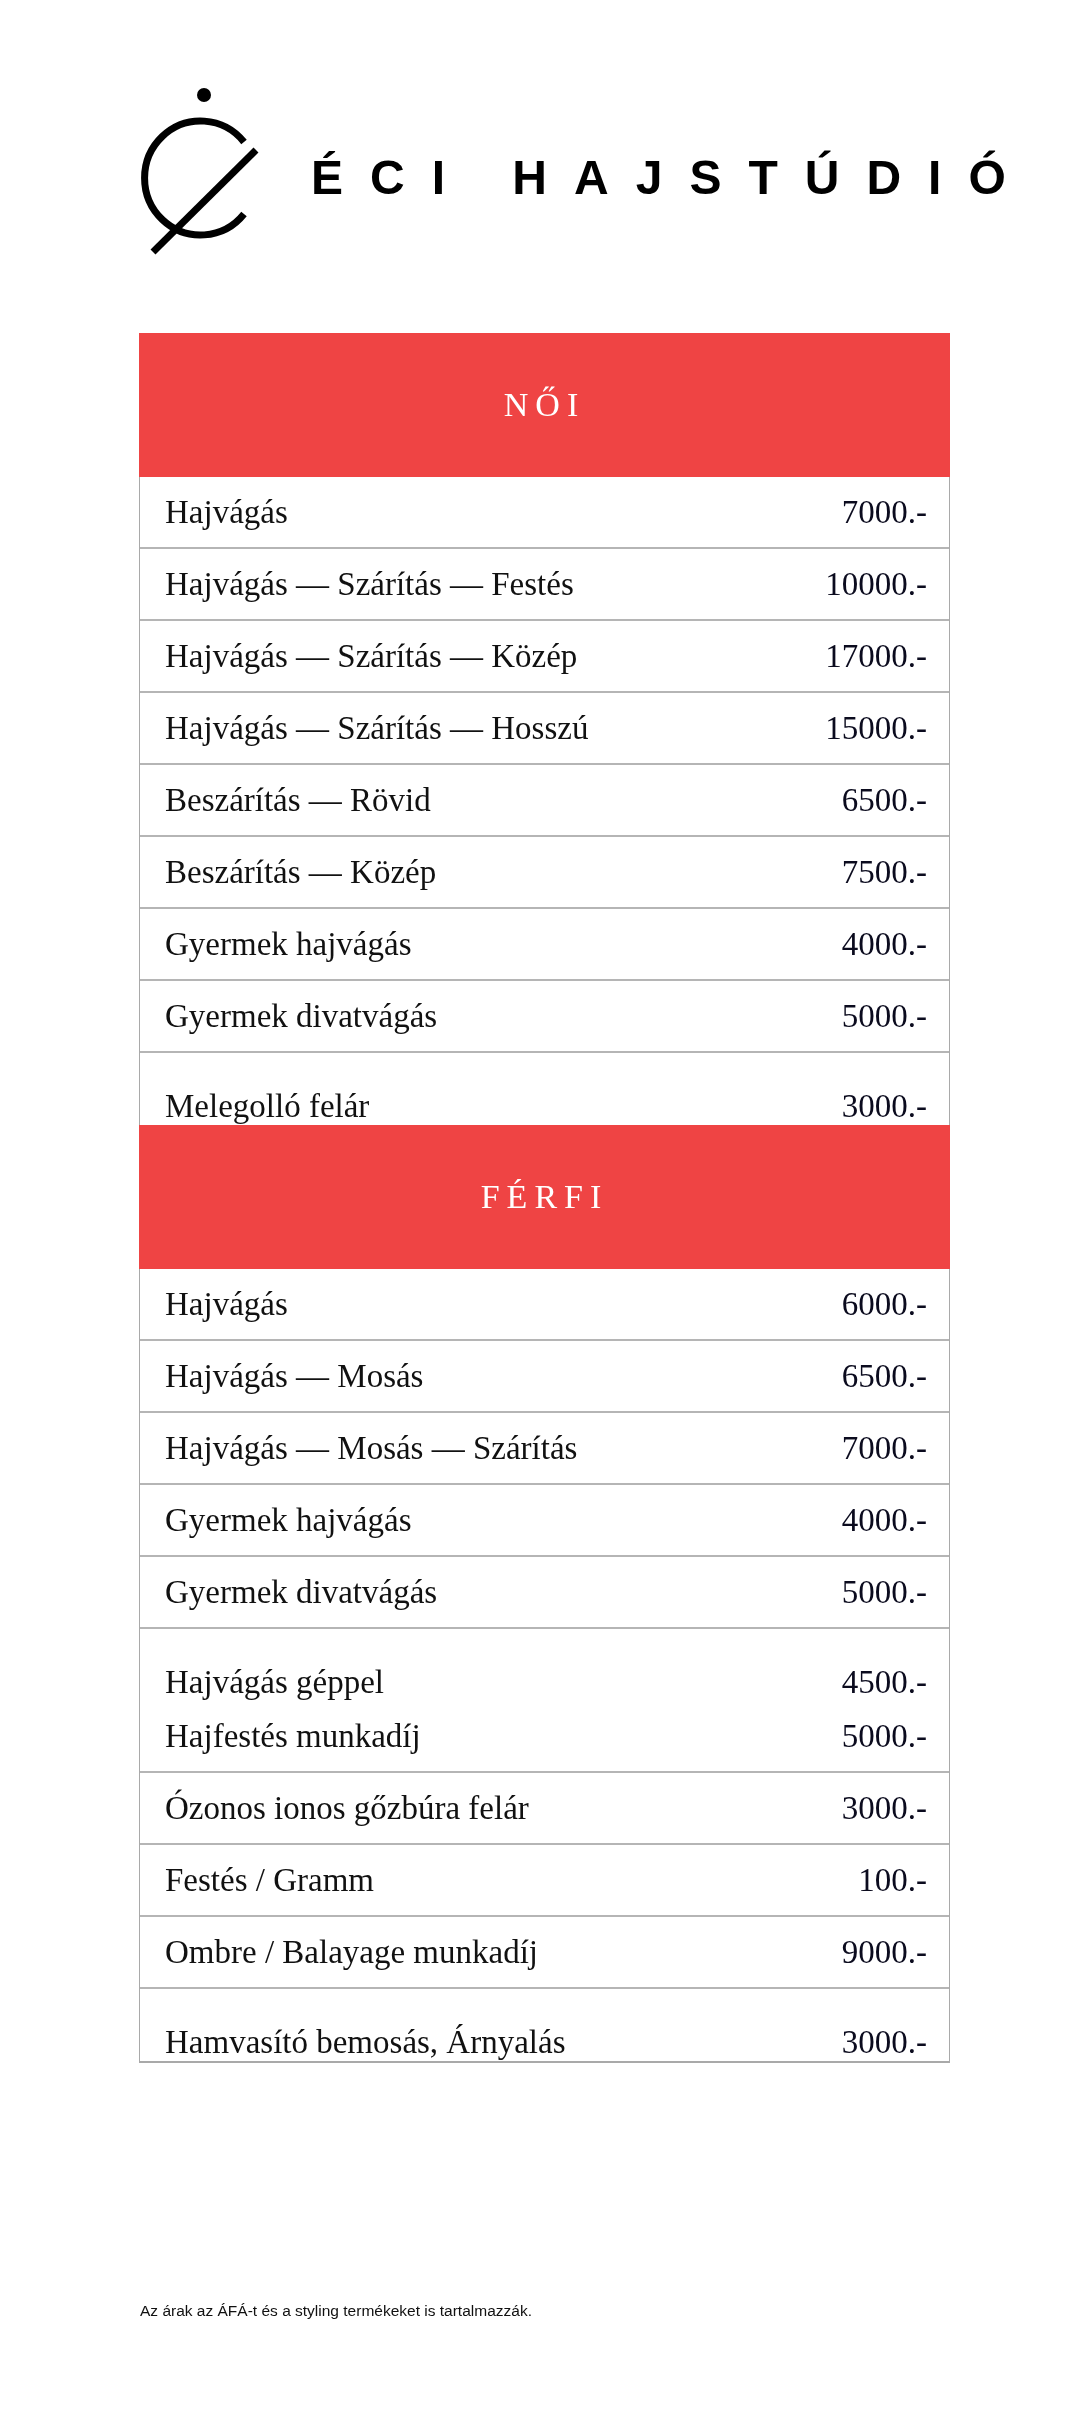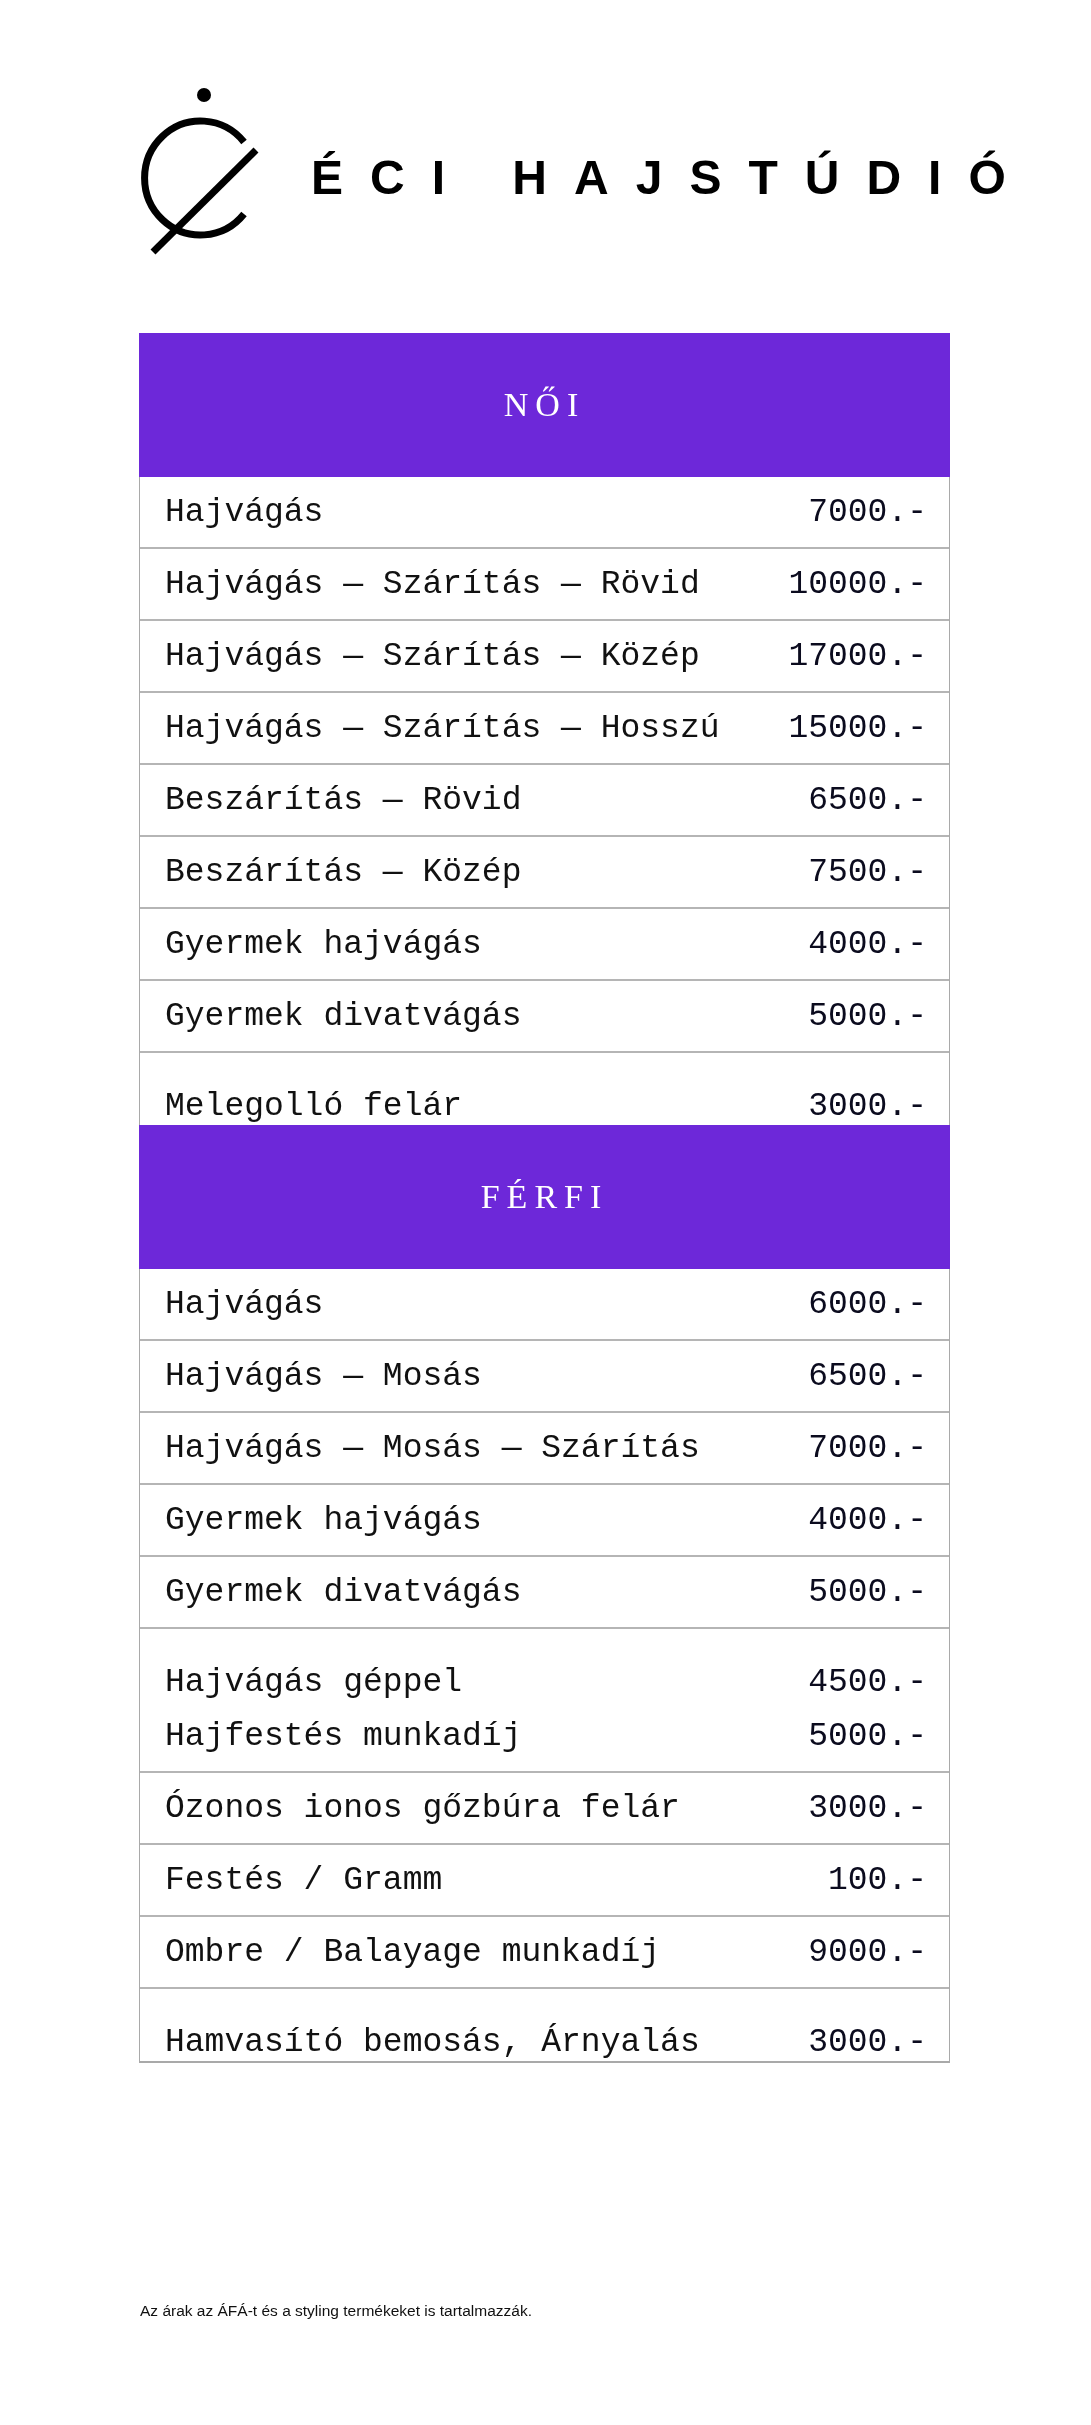--- a/index.html
+++ b/index.html
@@ -1,21 +1,21 @@
 <!DOCTYPE html>
 <html><head>
 <meta charset="utf-8">
 <style>
   html, body { margin:0; padding:0; background:#ffffff; }
   body { width:1091px; height:2425px; position:relative; overflow:hidden; }
   .logo { position:absolute; left:140px; top:80px; width:130px; height:180px; }
   .brand { position:absolute; left:311px; top:148px; font-family:"Liberation Sans", sans-serif; font-weight:bold; font-size:48px; letter-spacing:27px; color:#000; line-height:60px; white-space:nowrap;text-align:right; }
   .menu { position:absolute; left:139px; top:333px; width:811px; border-left:1px solid #a9a9a9; border-right:1px solid #a9a9a9; border-bottom:2px solid #a9a9a9; box-sizing:border-box; }
-  .section-header { height:144px; background:#6d28d9; color:#fff; display:flex; align-items:center; justify-content:center; font-family:"Liberation Serif", serif; font-size:34px; letter-spacing:7px; margin:0 -1px; }
-  .row { height:72px; box-sizing:border-box; border-bottom:2px solid #b5b5b5; display:flex; align-items:center; justify-content:space-between; padding:0 22px 0 25px; font-family:Liberation Mono, monospace; font-size:33px; color:#111;gap:28px; }
+  .section-header { height:144px; background:#ef4444; color:#fff; display:flex; align-items:center; justify-content:center; font-family:"Liberation Serif", serif; font-size:34px; letter-spacing:7px; margin:0 -1px; }
+  .row { height:72px; box-sizing:border-box; border-bottom:2px solid #b5b5b5; display:flex; align-items:center; justify-content:space-between; padding:0 22px 0 25px; font-family:Liberation Serif, serif; font-size:33px; color:#111;gap:28px; }
   .row:last-child { border-bottom:none;align-items:flex-end; }
   .row .price { color:#0b0b1e; }
   .footer { position:absolute; left:140px; top:2302px; font-family:"Liberation Sans", sans-serif; font-weight:normal; font-size:15.5px; color:#111; white-space:nowrap; }
 </style>
 </head>
 <body>
 
 <svg class="logo" viewBox="140 80 130 180">
   <circle cx="204" cy="95" r="7" fill="#000"></circle>
   <path d="M 244 142 A 56 57 0 1 0 244 214" fill="none" stroke="#000" stroke-width="7"></path>
@@ -25,21 +25,21 @@
 <div class="brand">ÉCI HAJSTÚDIÓ</div>
 
 <div class="menu">
   <div class="section-header">NŐI</div>
   <div class="section-body">
     <div class="row">
         <span>Hajvágás</span>
         <span class="price">7000.-</span>
       </div>
     <div class="row">
-        <span>Hajvágás — Szárítás — Rövid</span>
+        <span>Hajvágás — Szárítás — Festés</span>
         <span class="price">10000.-</span>
       </div>
     <div class="row">
         <span>Hajvágás — Szárítás — Közép</span>
         <span class="price">17000.-</span>
       </div>
     <div class="row">
         <span>Hajvágás — Szárítás — Hosszú</span>
         <span class="price">15000.-</span>
       </div>

